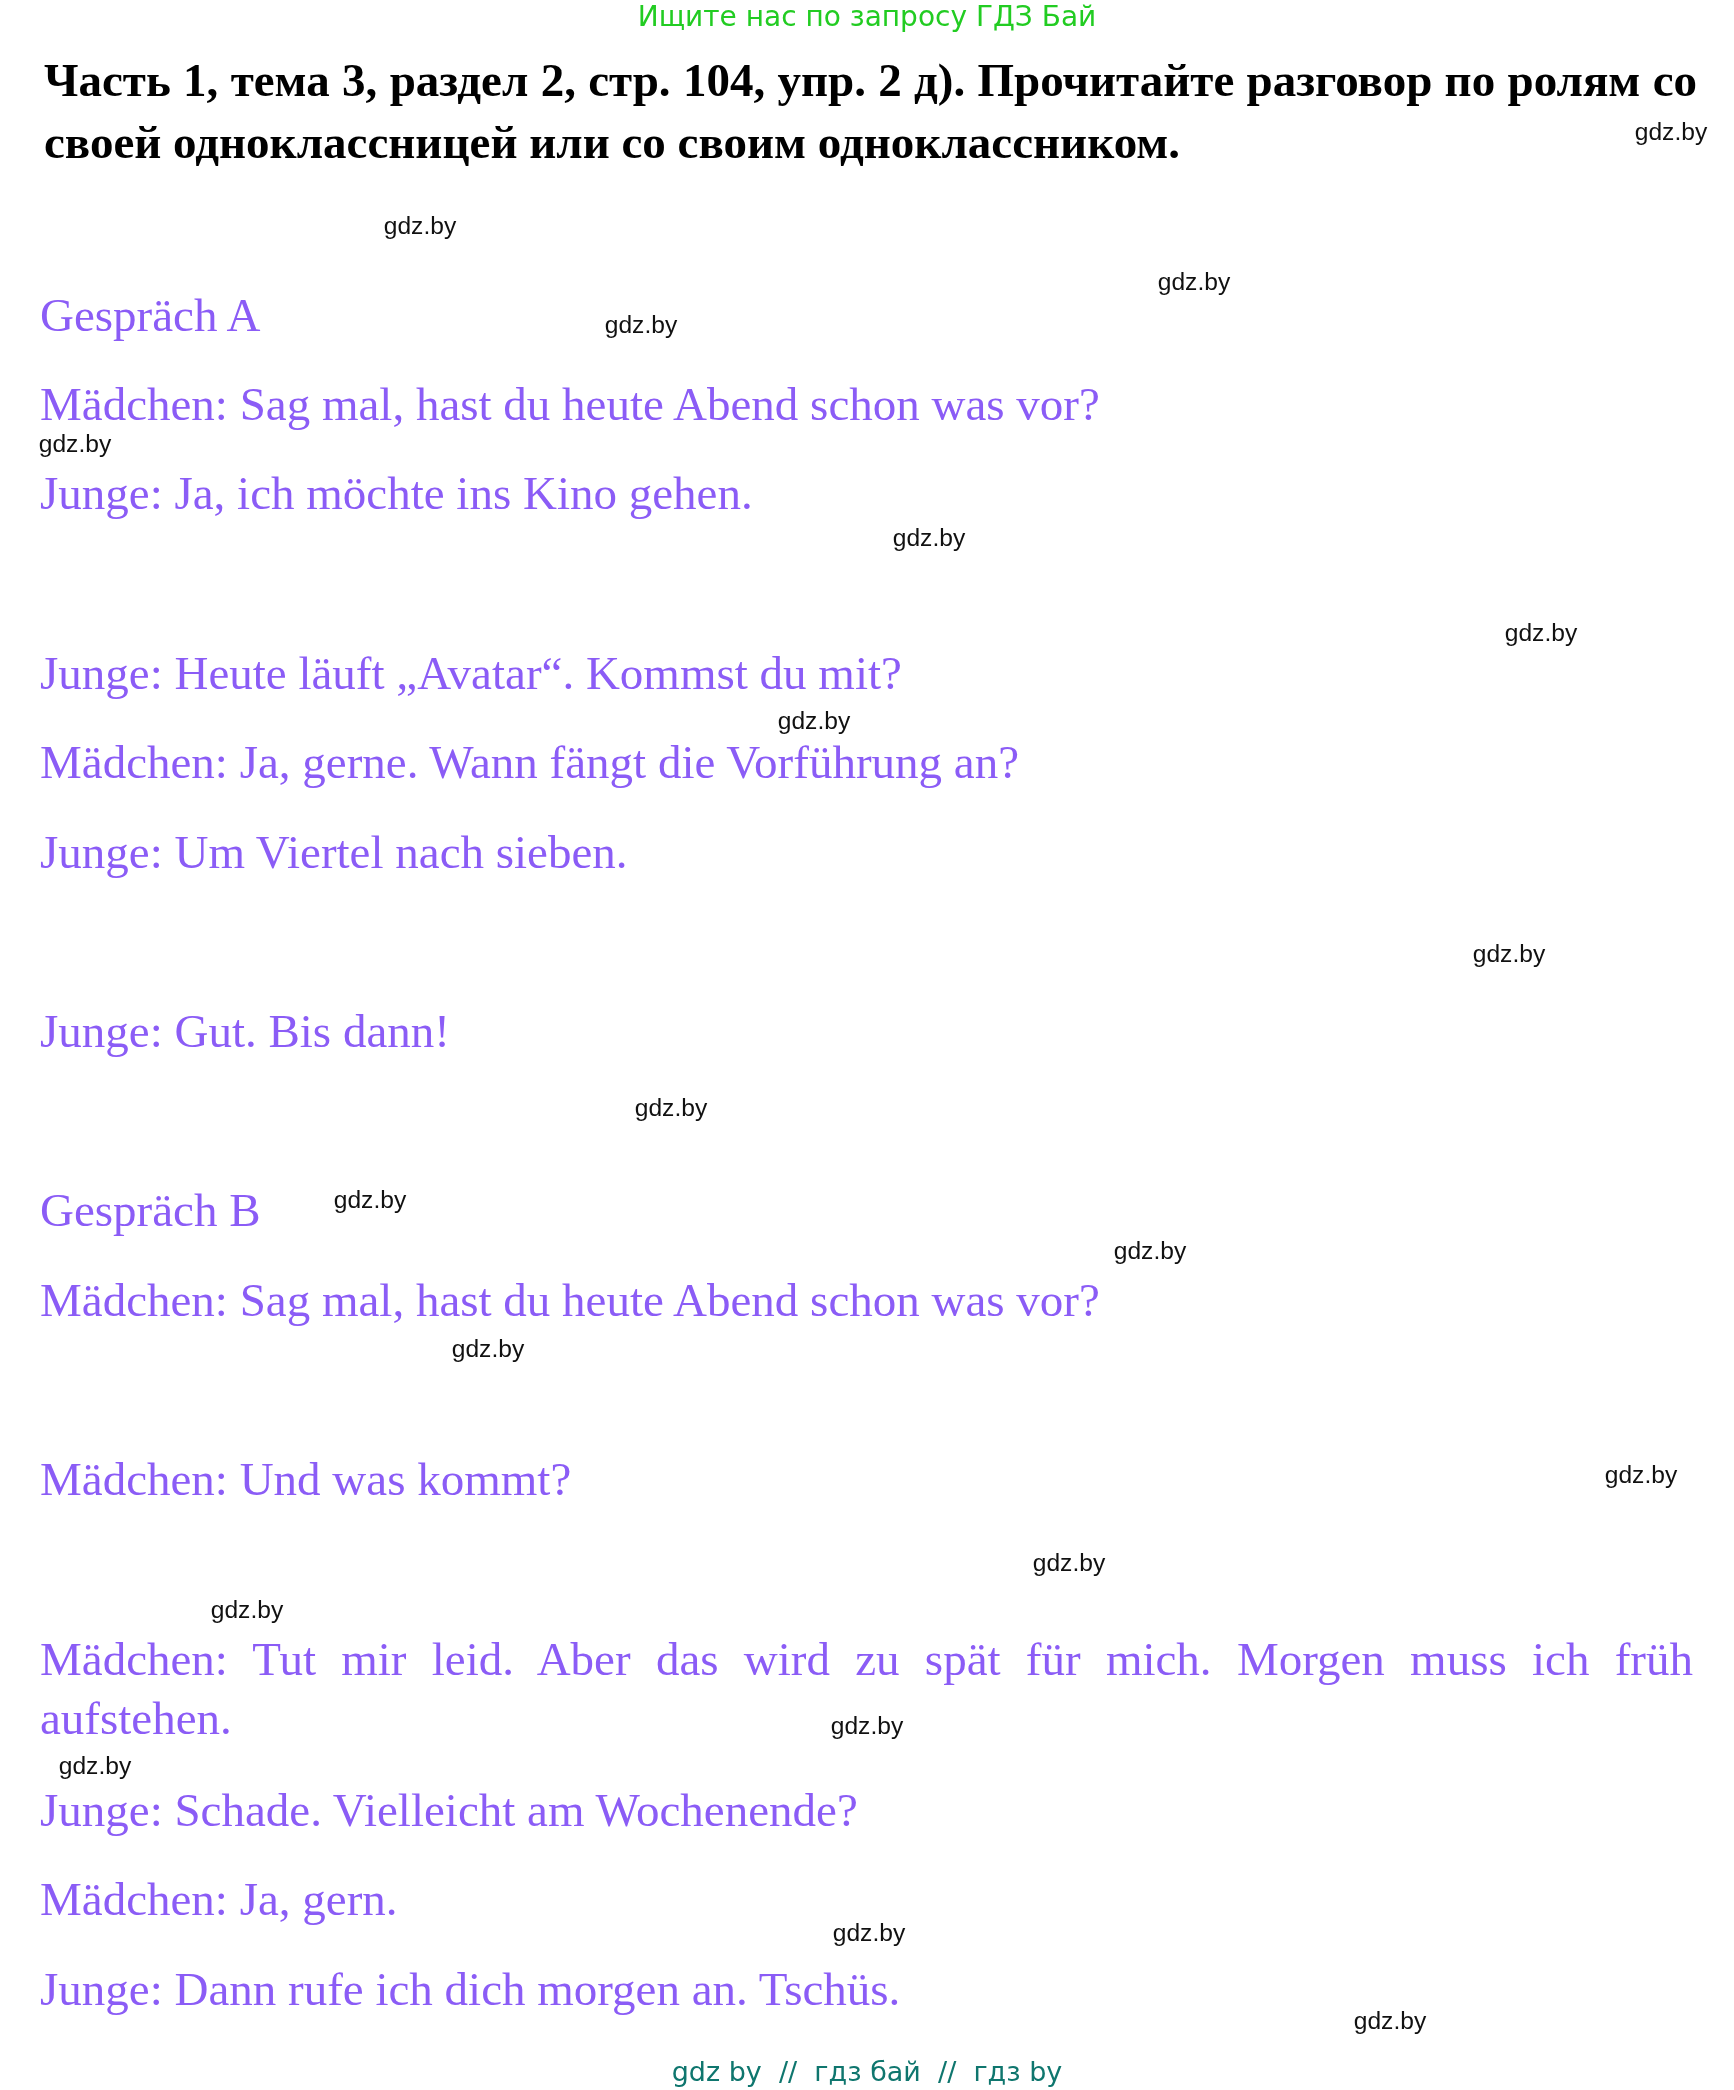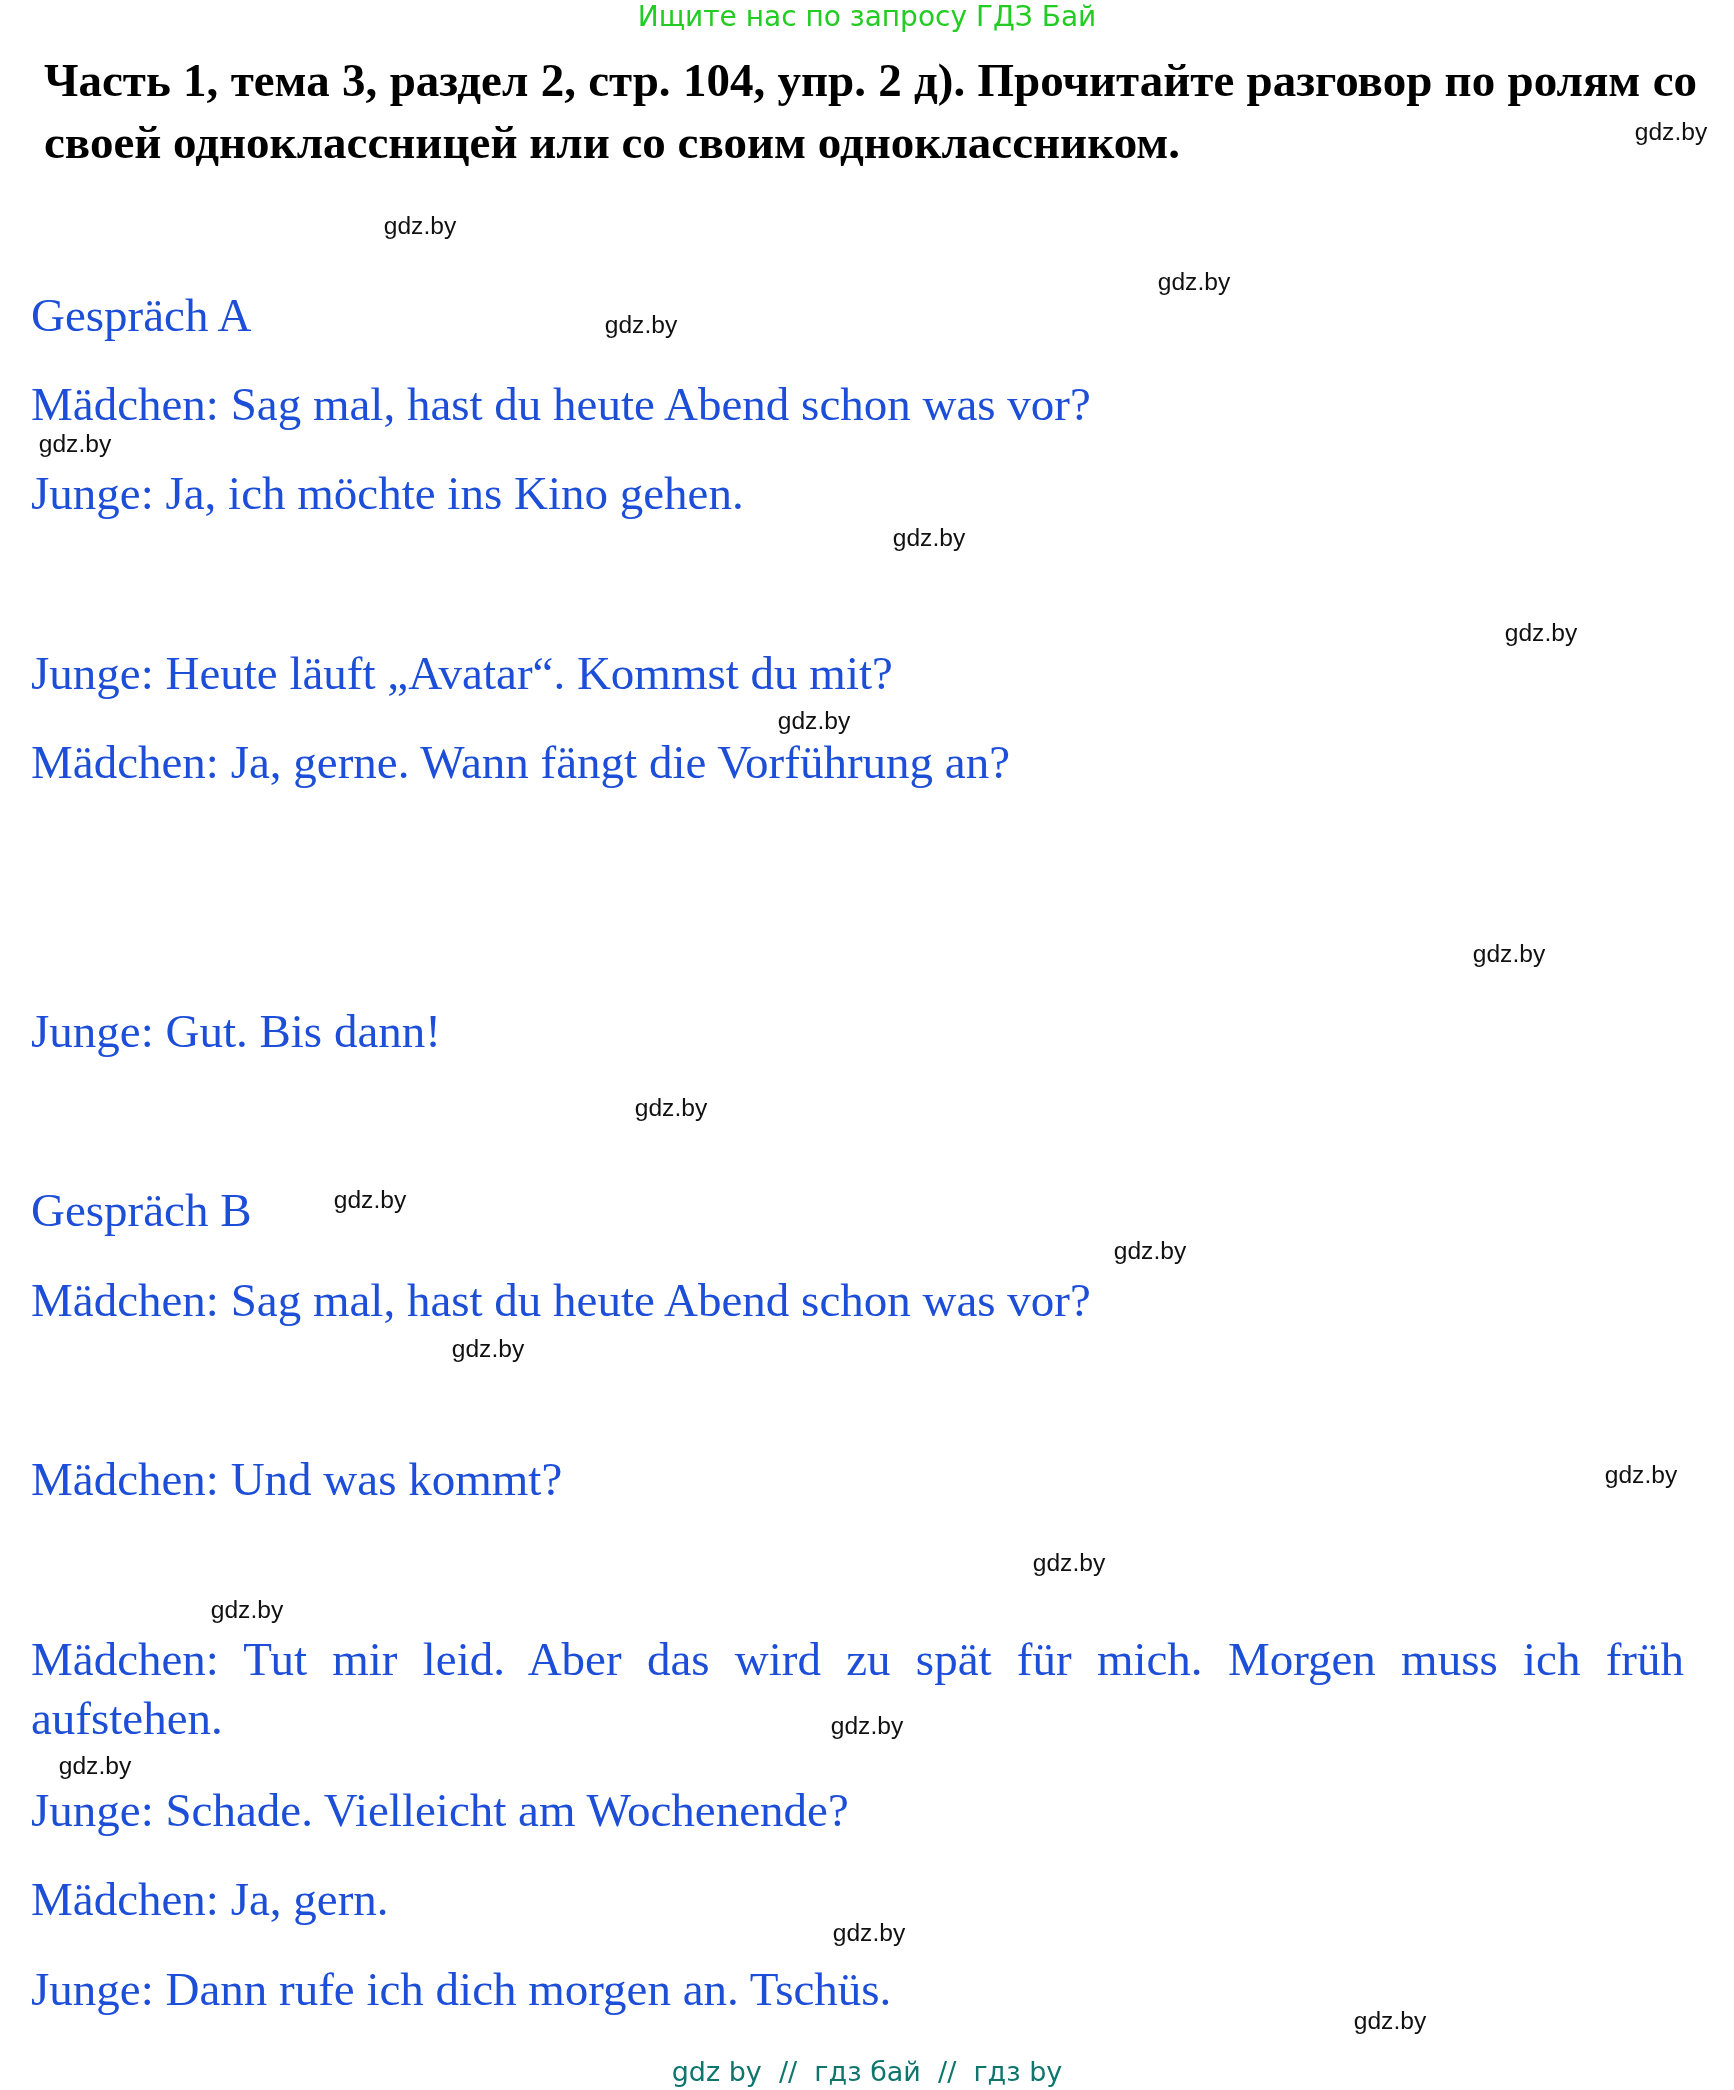--- a/index.html
+++ b/index.html
@@ -10,23 +10,23 @@
     text-align: center; font-family: "DejaVu Sans", sans-serif;
     font-size: 28px; line-height: 34px; color: #22cc22;
   }
   .title {
     position: absolute; left: 44px; width: 1653px; top: 49px;
     font-family: "Liberation Serif", serif; font-weight: bold;
     font-size: 47px; line-height: 62px; color: #000;
     text-align: justify; text-align-last: left;
   }
   .line {
-    position: absolute; left: 31px;
+    position: absolute; left: 40px;
     font-family: "Liberation Serif", serif; font-size: 47px;
-    line-height: 59px; color: #1d4ed8; white-space: nowrap;
+    line-height: 59px; color: #8b5cf6; white-space: nowrap;
   }
   .line.wrap { white-space: normal; width: 1653px; text-align: justify; text-align-last: left; }
   .wm {
     position: absolute; font-family: "Liberation Sans", sans-serif;
     font-size: 24.6px; line-height: 27px; color: #111; white-space: nowrap;
     transform: translate(-50%, -50%);
   }
   .footer {
     position: absolute; left: 0; width: 1734px; top: 2055px; height: 34px;
     text-align: center; font-family: "DejaVu Sans", sans-serif;
@@ -40,20 +40,21 @@
 
   <div class="promo">Ищите нас по запросу ГДЗ Бай</div>
 
   <div class="title">Часть 1, тема 3, раздел 2, стр. 104, упр. 2 д).  Прочитайте разговор по ролям со своей одноклассницей или со своим одноклассником.</div>
 
   <div class="line" style="top:286px">Gespräch A</div>
   <div class="line" style="top:375px">Mädchen: Sag mal, hast du heute Abend schon was vor?</div>
   <div class="line" style="top:464px">Junge: Ja, ich möchte ins Kino gehen.</div>
   <div class="line" style="top:644px">Junge: Heute läuft „Avatar“. Kommst du mit?</div>
   <div class="line" style="top:733px">Mädchen: Ja, gerne. Wann fängt die Vorführung an?</div>
+  <div class="line" style="top:823px">Junge: Um Viertel nach sieben.</div>
   <div class="line" style="top:1002px">Junge: Gut. Bis dann!</div>
 
   <div class="line" style="top:1181px">Gespräch B</div>
   <div class="line" style="top:1271px">Mädchen: Sag mal, hast du heute Abend schon was vor?</div>
   <div class="line" style="top:1450px">Mädchen: Und was kommt?</div>
   <div class="line wrap" style="top:1630px">Mädchen: Tut mir leid. Aber das wird zu spät für mich. Morgen muss ich früh aufstehen.</div>
   <div class="line" style="top:1870px">Mädchen: Ja, gern.</div>
   <div class="line" style="top:1781px">Junge: Schade. Vielleicht am Wochenende?</div>
   <div class="line" style="top:1960px">Junge: Dann rufe ich dich morgen an. Tschüs.</div>
 

